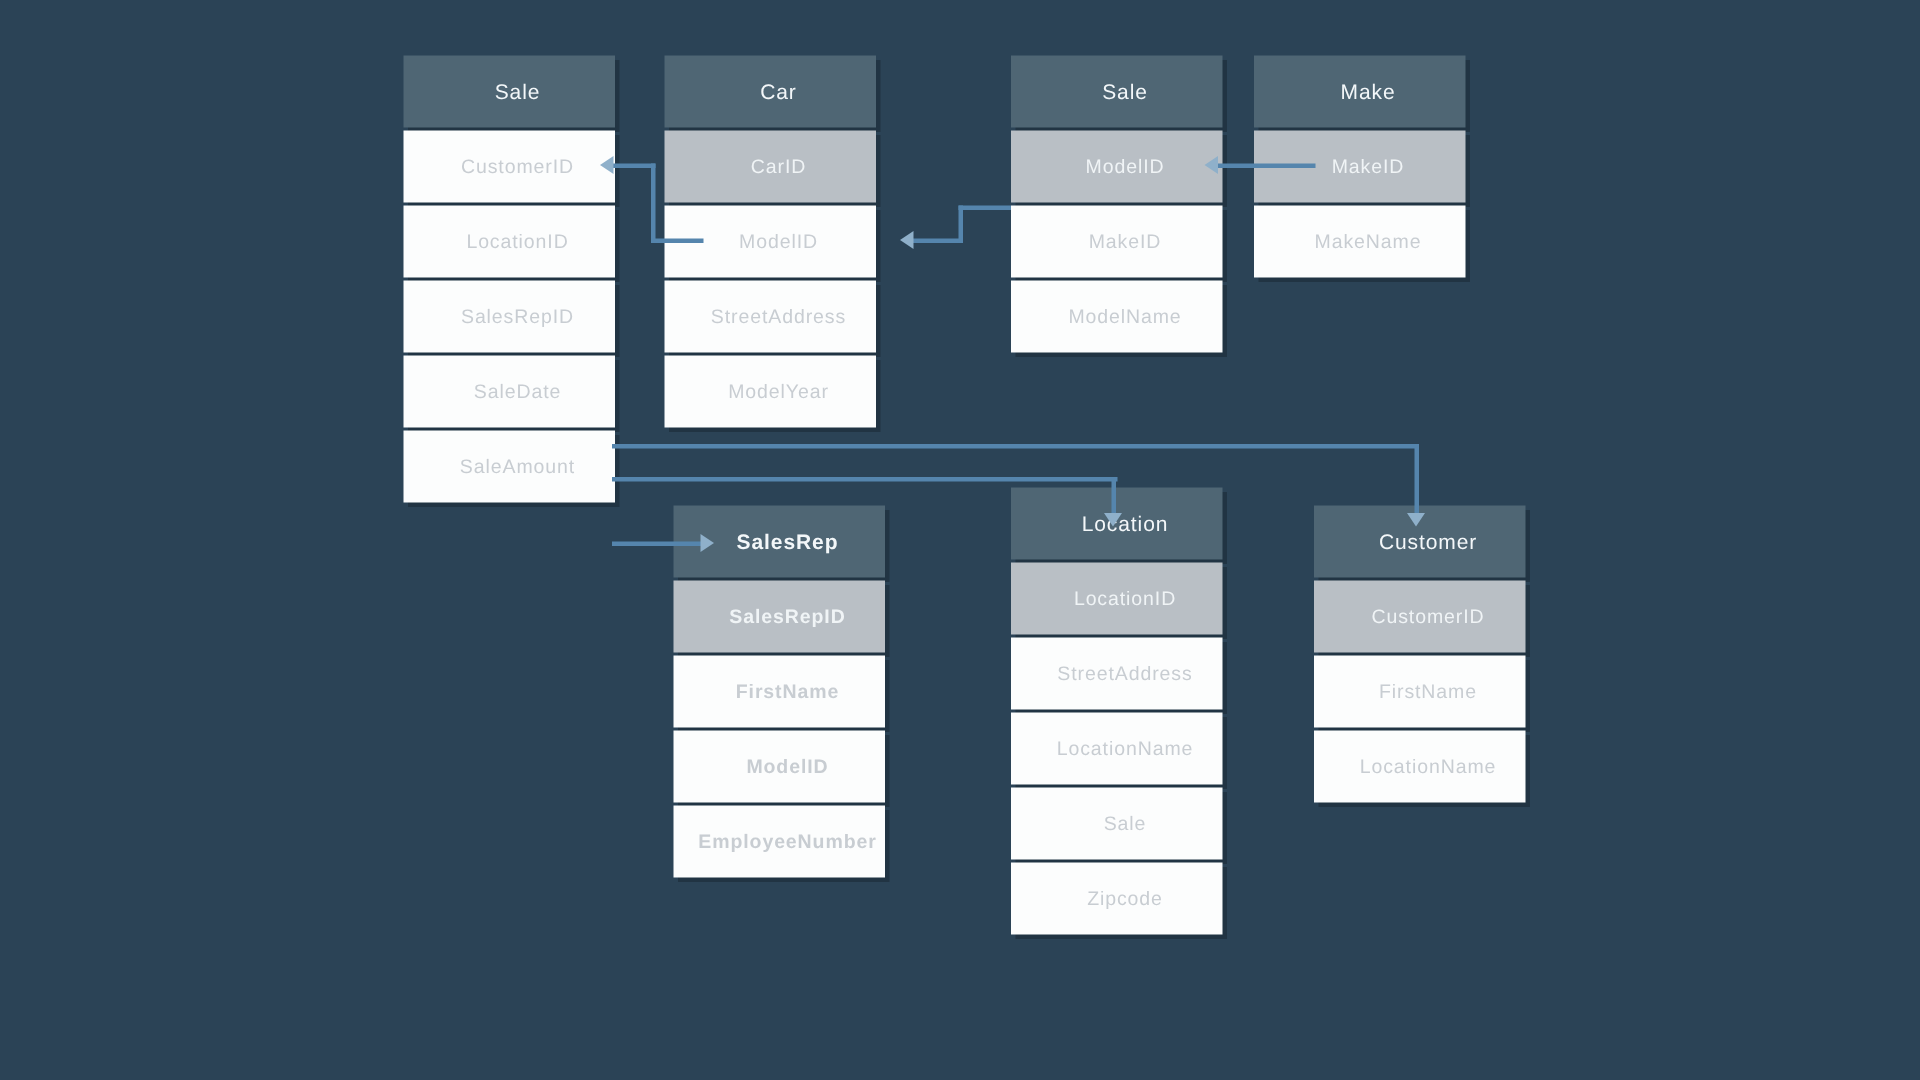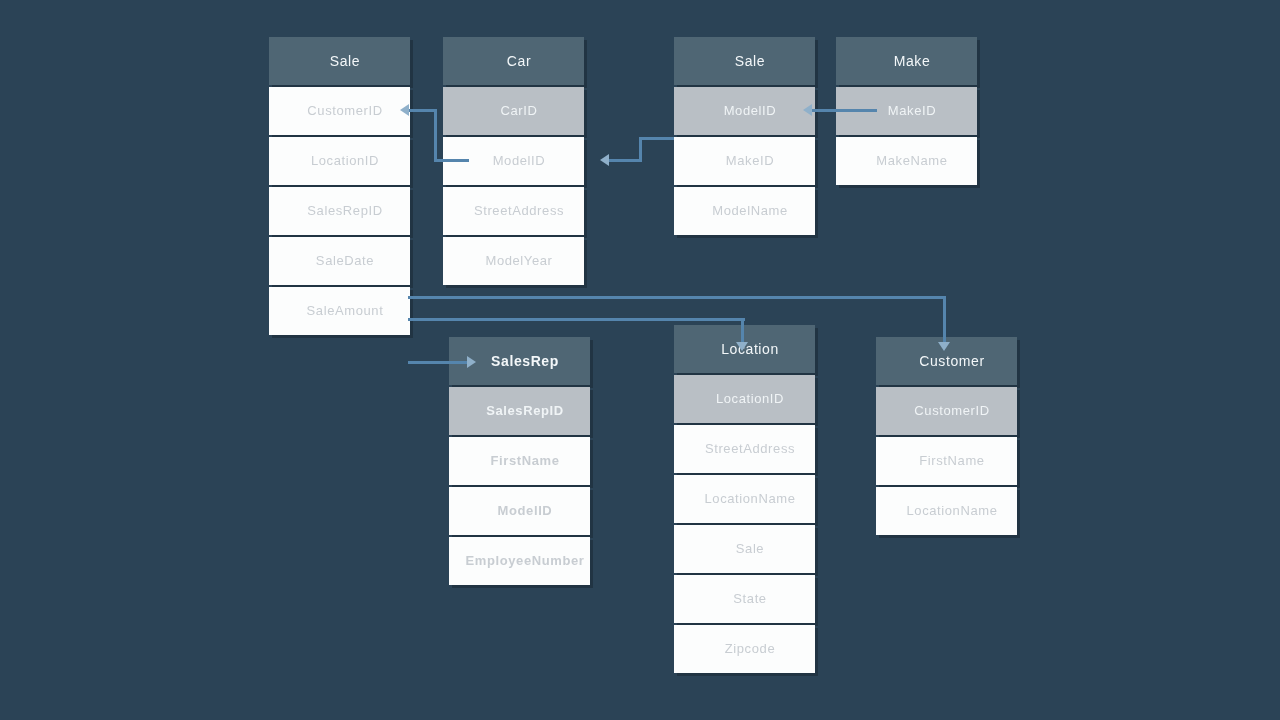--- a/index.html
+++ b/index.html
@@ -110,21 +110,20 @@
         <div class="cell row">FirstName</div>
         <div class="cell row">ModelID</div>
         <div class="cell row">EmployeeNumber</div>
       </div>
       <div class="table" style="left: 674px; top: 325px;">
         <div class="cell header">Location</div>
         <div class="cell row key">LocationID</div>
         <div class="cell row">StreetAddress</div>
         <div class="cell row">LocationName</div>
         <div class="cell row">Sale</div>
-        <div class="cell row">State</div>
         <div class="cell row">Zipcode</div>
       </div>
       <div class="table" style="left: 876px; top: 337px;">
         <div class="cell header">Customer</div>
         <div class="cell row key">CustomerID</div>
         <div class="cell row">FirstName</div>
         <div class="cell row">LocationName</div>
       </div>
     </div>
   <div id="connectors">

